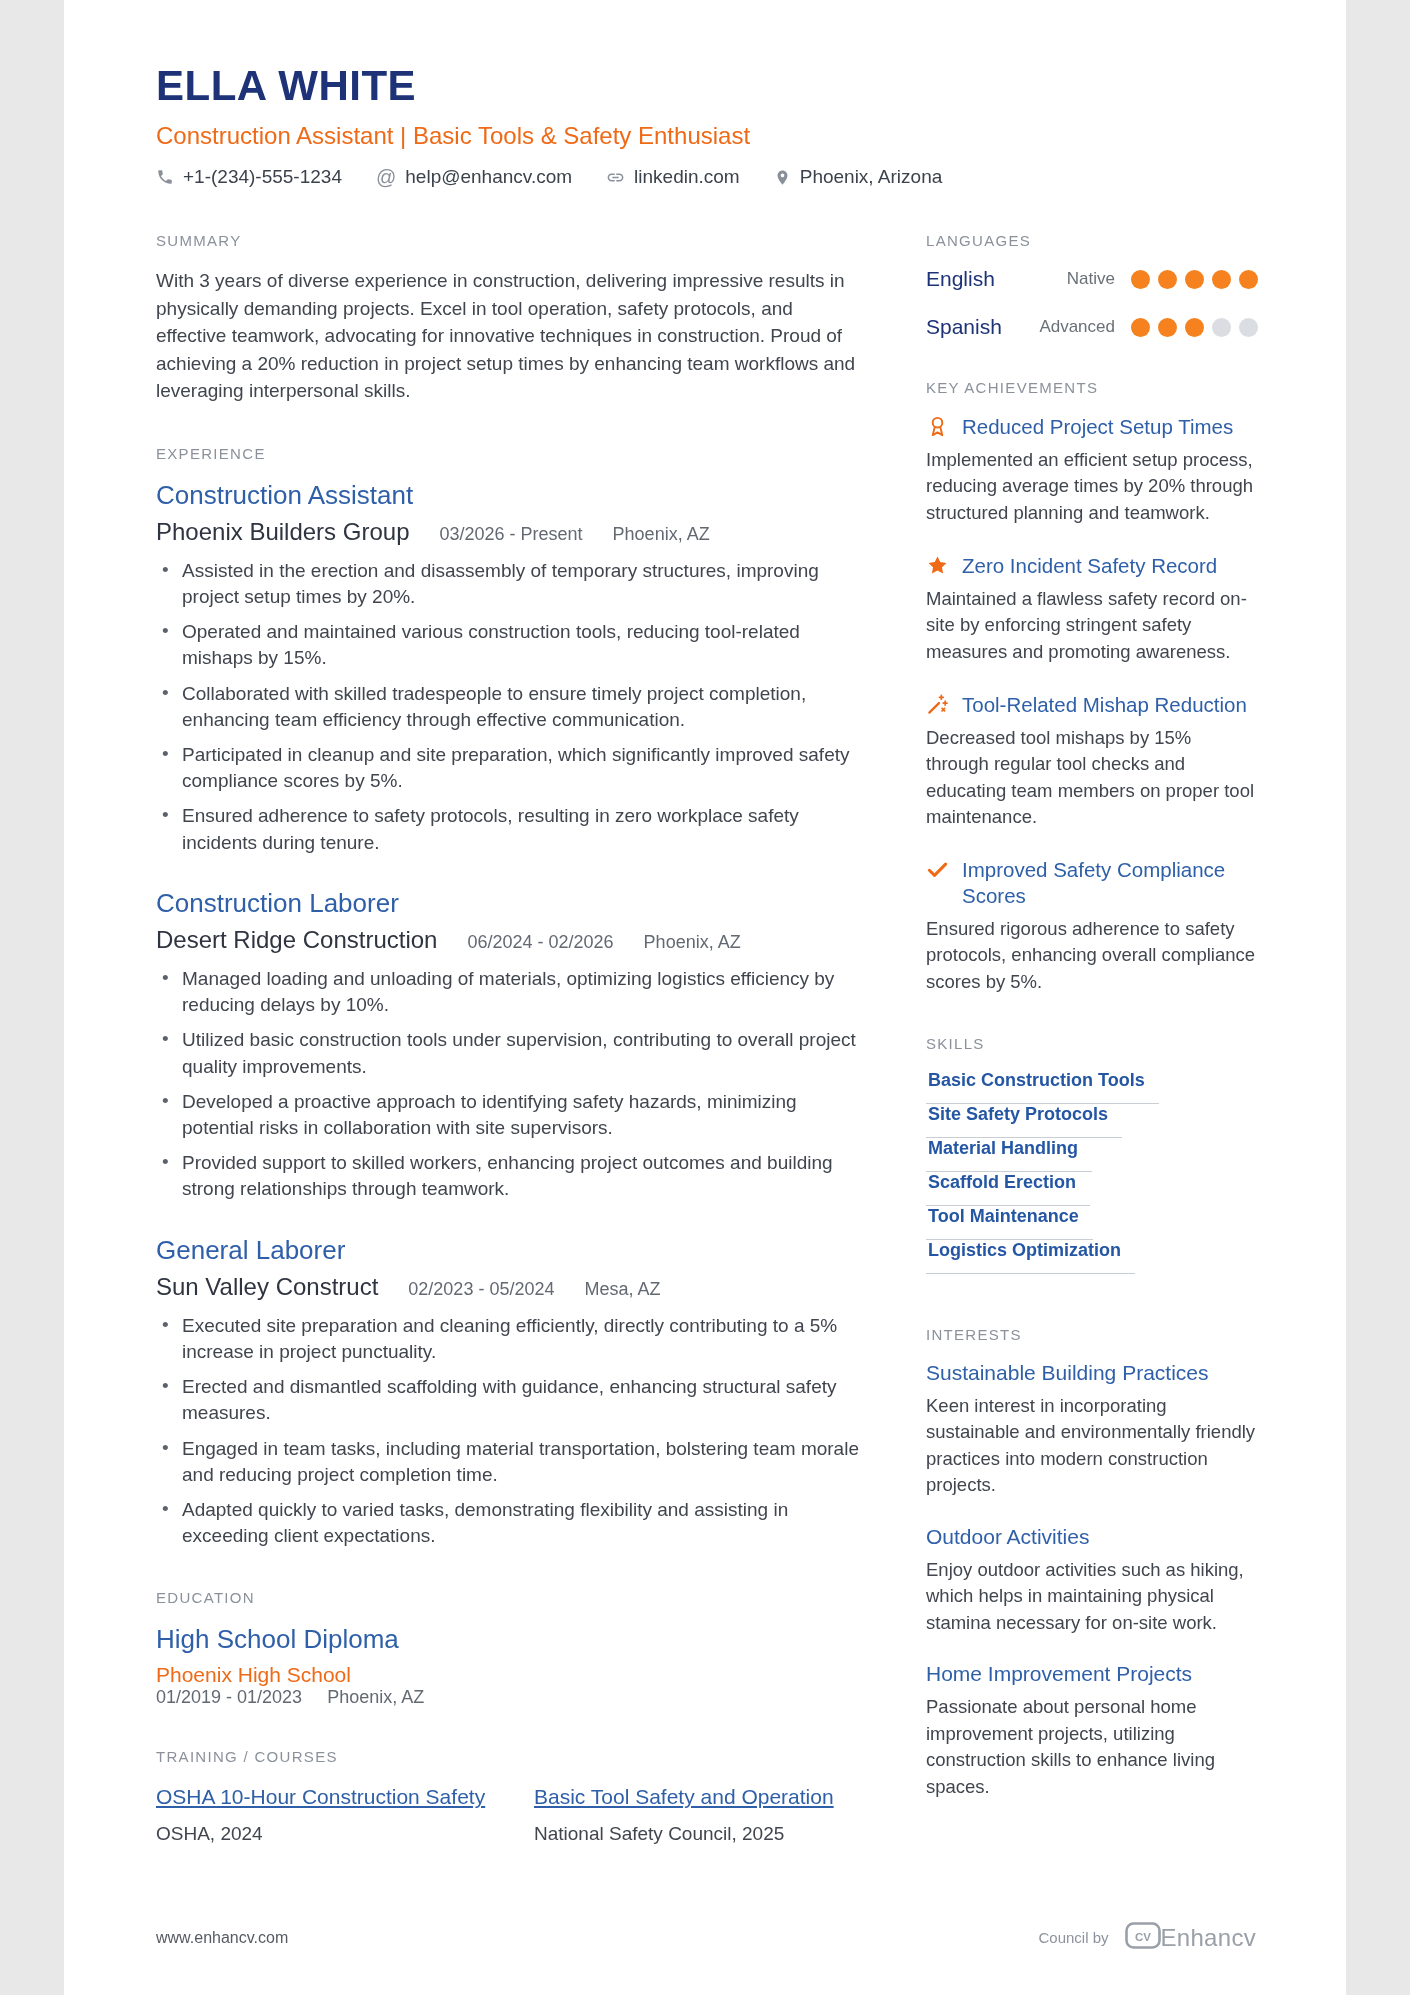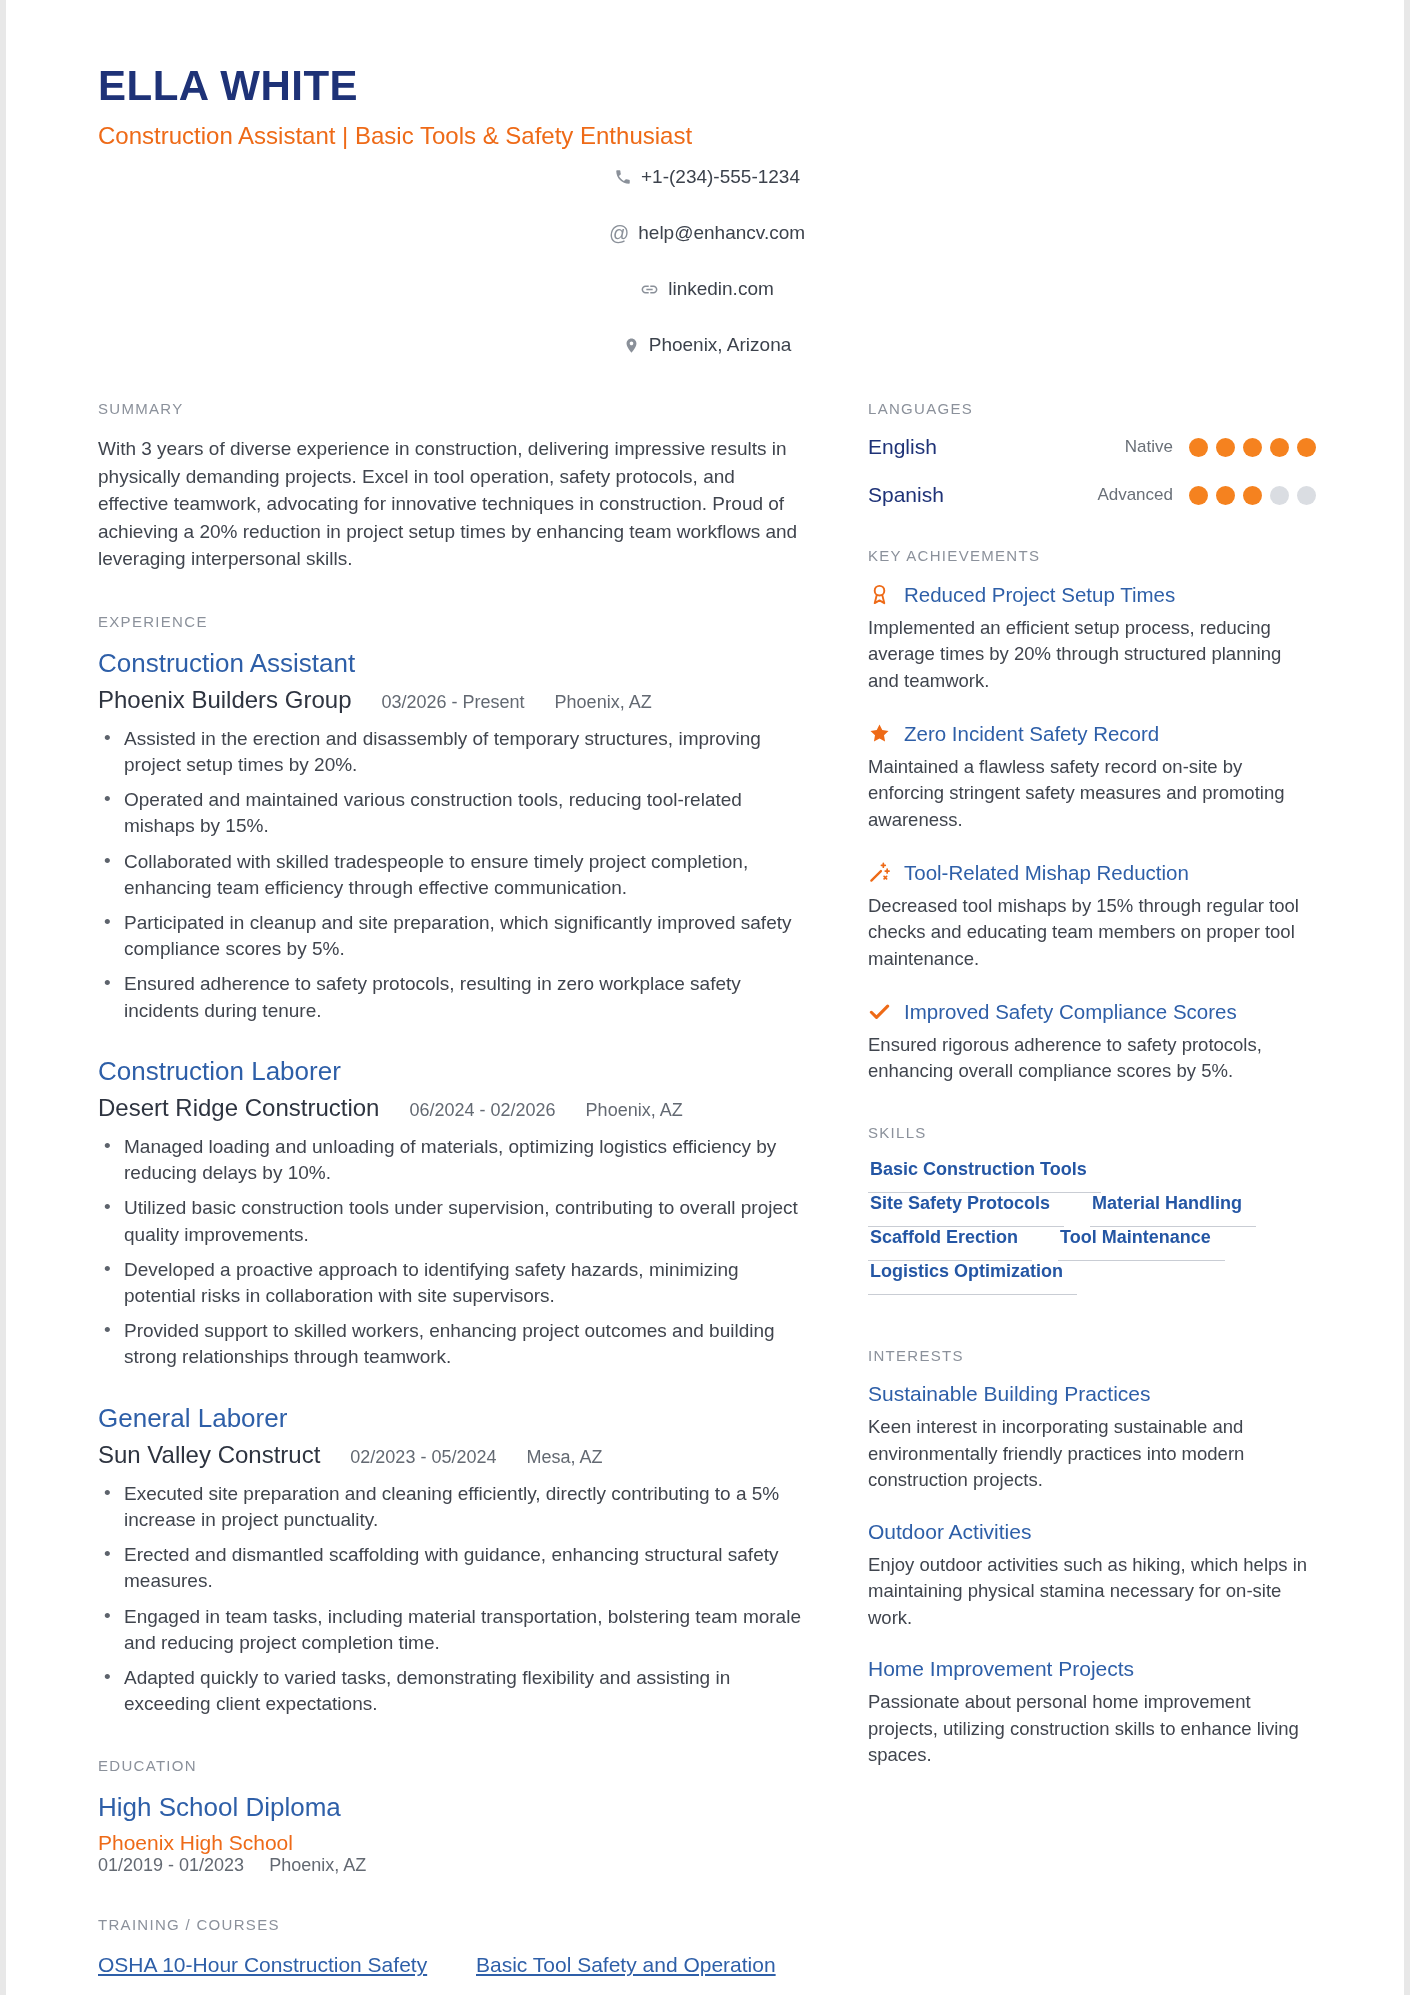--- a/index.html
+++ b/index.html
@@ -1,27 +1,27 @@
 <!DOCTYPE html>
 <html style="--navy: #1e3277; --blue: #2e5fa8; --orange: #ee6a17; --dot-orange: #f5821f; --label: #8b919b; --text: #40454e; --meta: #636972; --dot-gray: #dadde2; --rule: #c9cdd4; --footer: #8d939c; --contact-icon: #8a9099;"><head>
 <meta charset="utf-8">
 <style>
   * { box-sizing: border-box; margin: 0; padding: 0; }
   html, body { background: #e8e8e8; }
   body { font-family: "Liberation Sans", "DejaVu Sans", sans-serif; color: var(--text); }
   .page {
-    width: 1398px; height: 1995px; margin: 0 auto; background: #ffffff;
+    width: 1282px; height: 1995px; margin: 0 auto; background: #ffffff;
     display: flex; flex-direction: column; overflow: hidden; position: relative;
   }
   .content { flex: 1 1 auto; padding: 62px 88px 0 92px; }
 
   
   .name { font-size: 42px; font-weight: 700; color: var(--navy); letter-spacing: 0.5px; }
   .subtitle { font-size: 24px; color: var(--orange); margin-top: 12px; font-weight: 400; }
-  .contact-row { display: flex; align-items: center; gap: 34px; margin-top: 16px; font-size: 19px; color: #3c424c; flex-direction: column; }
+  .contact-row { display: flex; align-items: center; gap: 34px; margin-top: 16px; font-size: 19px; color: #3c424c; }
   .contact-item { display: inline-flex; align-items: center; gap: 9px; }
   .c-icon { color: var(--contact-icon); display: inline-flex; align-items: center; }
   .c-icon.at { font-size: 20px; font-weight: 400; line-height: 1; }
 
   
   .columns { display: flex; gap: 62px; margin-top: 44px; }
   .col-left { width: 708px; flex: 0 0 auto; }
   .col-right { flex: 1 1 auto; min-width: 0; }
 
   .sec {

